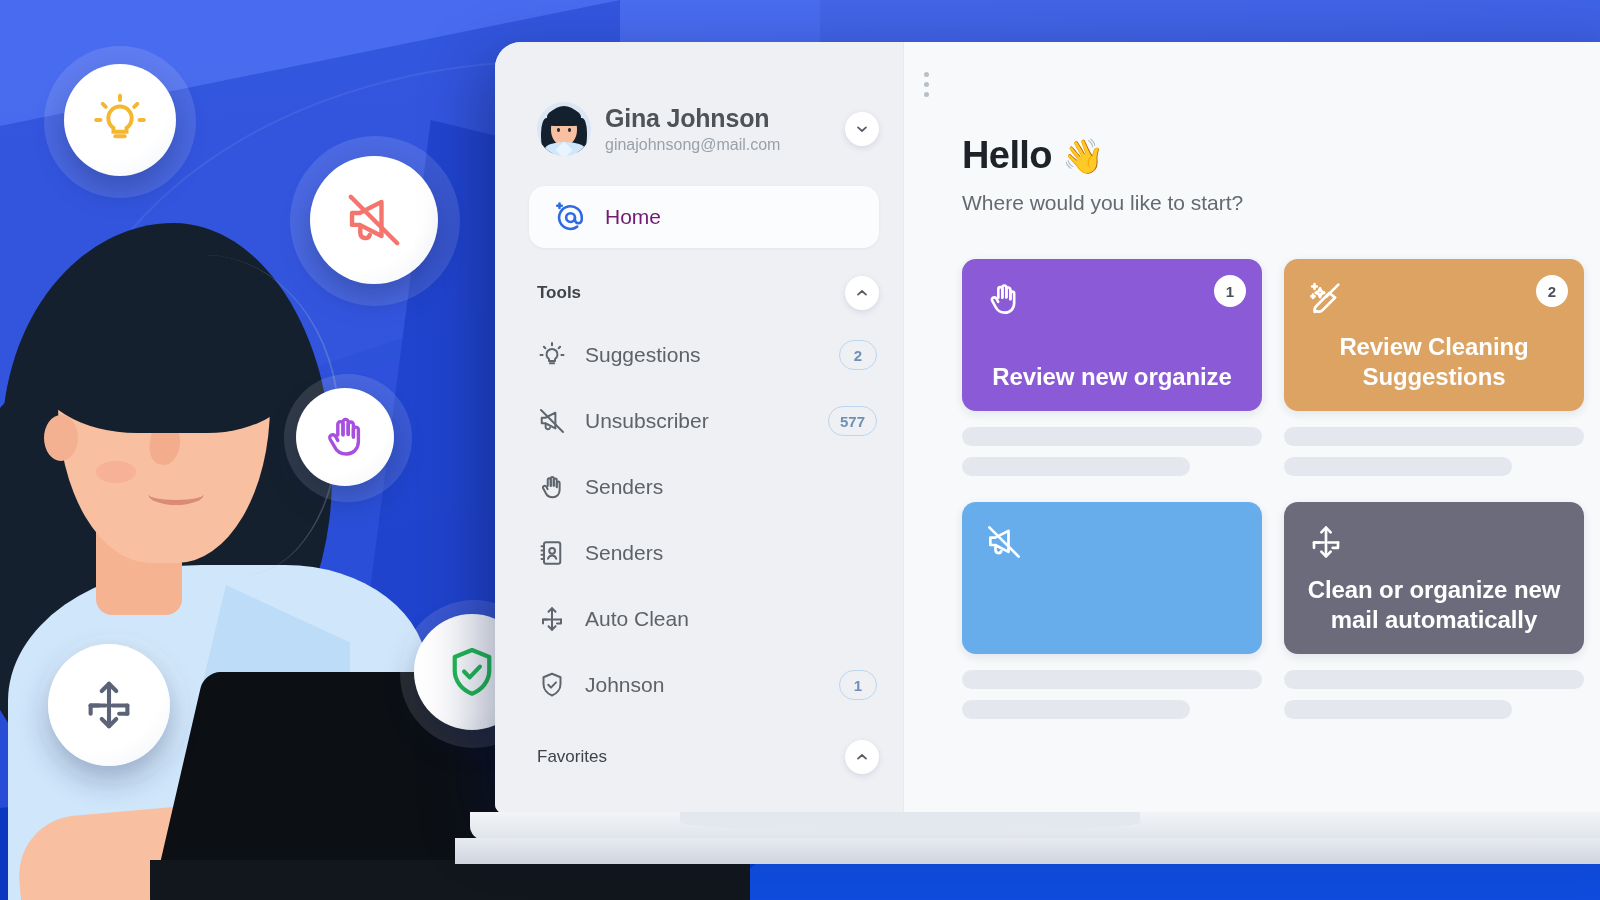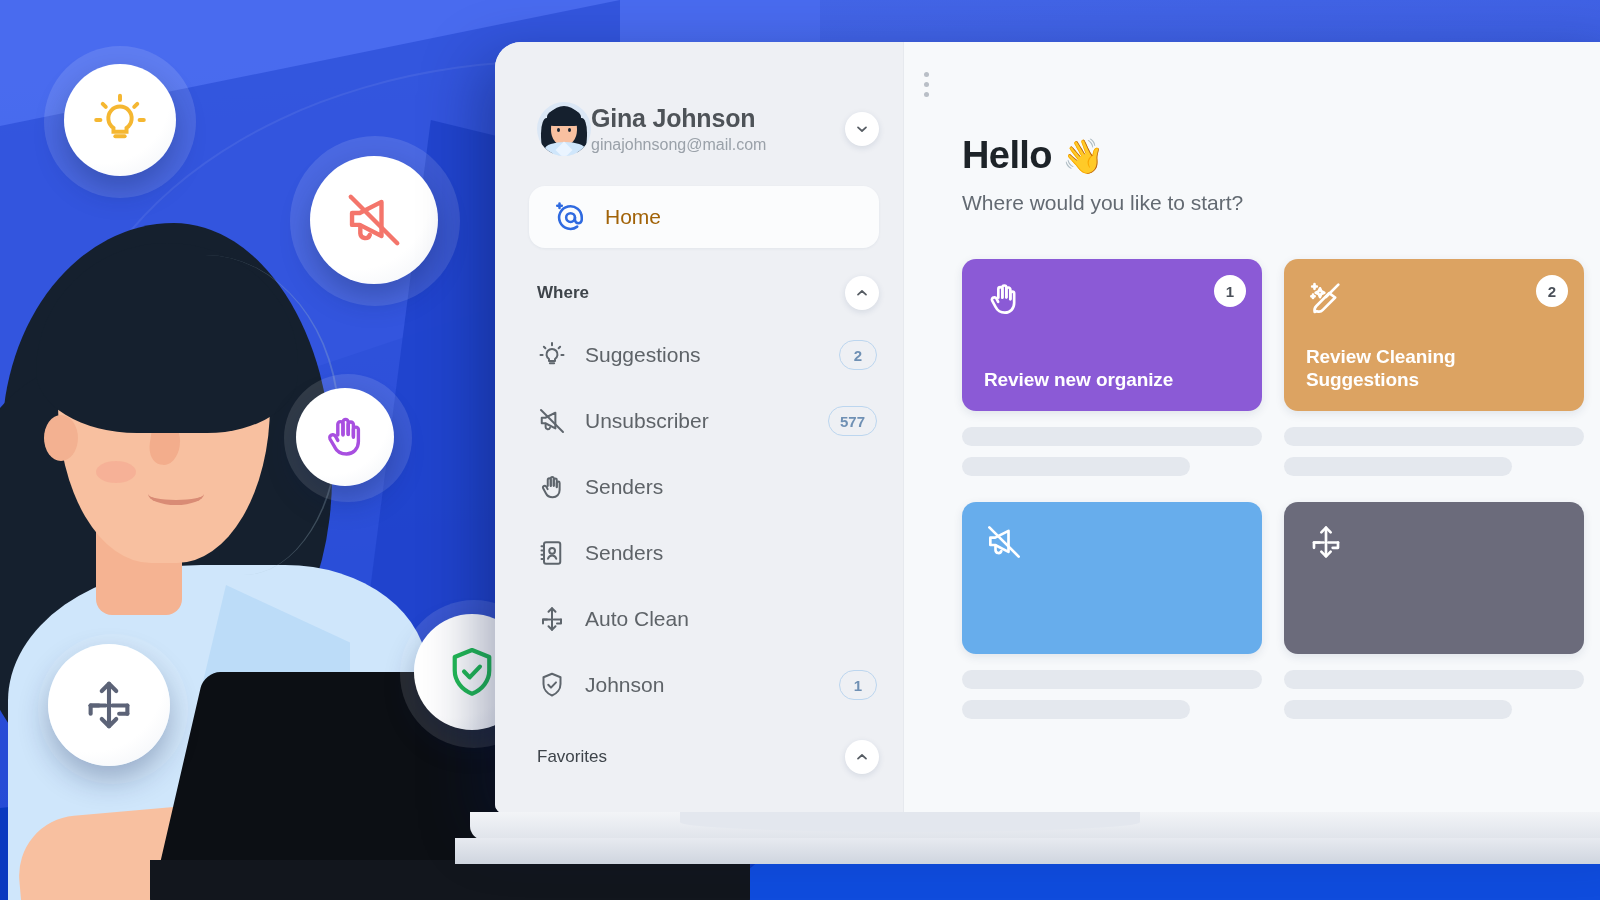--- a/index.html
+++ b/index.html
@@ -202,21 +202,21 @@
     position: absolute; left: 455px; top: 838px; width: 1210px; height: 26px;
     background: linear-gradient(180deg,#e7eaf0 0%, #cfd5df 100%);
   }
 
   
   .sidebar {
     position: absolute; left: 0; top: 0; width: 408px; height: 772px;
     background: #eef0f4;
   }
   .profile {
-    display: flex; align-items: center; gap: 0;
+    display: flex; align-items: center; gap: 14px;
     margin: 56px 24px 0 42px;
     padding: 4px 0;
   }
   .avatar {
     width: 54px; height: 54px; border-radius: 50%;
     background: #dbe7f5; position: relative; overflow: hidden; flex: none;
   }
   .av-hair { position:absolute; left:8px; top:4px; width:38px; height:44px; background:#15202e; border-radius:50% 50% 36% 40%; }
   .av-face { position:absolute; left:14px; top:12px; width:26px; height:32px; background:#f8c0a0; border-radius:46% 46% 50% 50%; }
   .av-hair-f { position:absolute; left:10px; top:6px; width:34px; height:18px; background:#15202e; border-radius:50% 50% 20% 20%; }
@@ -243,21 +243,21 @@
     box-shadow: 0 2px 6px rgba(40,60,110,.13);
   }
 
   .nav-home {
     margin: 26px 24px 0 34px;
     height: 62px; border-radius: 16px;
     background: #fbfcfd;
     display: flex; align-items: center; gap: 18px; padding-left: 24px;
     box-shadow: 0 1px 3px rgba(40,60,110,.06);
   }
-  .nav-home-label { font-size: 21px; color: #a16207; text-align: center; }
+  .nav-home-label { font-size: 21px; color: #701a75; text-align: center; }
 
   .section-head {
     margin: 28px 24px 0 42px;
     display: flex; align-items: center; justify-content: space-between;
   }
   .section-title { font-size: 17px; font-weight: 700; color: #3e444a; }
 
   .tool-list { margin-top: 12px; }
   .tool-row {
     display: flex; align-items: center; gap: 18px;
@@ -303,22 +303,22 @@
   }
   .card-cell { width: 300px; }
   .card {
     position: relative; height: 152px; border-radius: 14px;
     padding: 20px 22px; display: flex; flex-direction: column;
     justify-content: space-between;
     box-shadow: 0 3px 10px rgba(30,50,90,.10);
   }
   .card-icon { width: 40px; height: 40px; }
   .card-title {
-    color: #fff; font-size: 19px; font-weight: 700;
-    line-height: 1.22; letter-spacing: -.1px;
+    color: #fff; font-size: 24px; font-weight: 700;
+    line-height: 1.22; letter-spacing: -.1px; text-align: center;
   }
   .card-badge {
     position: absolute; right: 16px; top: 16px;
     width: 32px; height: 32px; border-radius: 50%;
     background: #fff; color: #4a5059;
     font-size: 15px; font-weight: 700;
     display: flex; align-items: center; justify-content: center;
   }
   .skeleton { margin-top: 16px; }
   .sk-bar { height: 19px; border-radius: 10px; background: #e4e8ee; }
@@ -453,21 +453,21 @@
       <div class="nav-home">
         <svg width="34" height="34" viewBox="0 0 24 24" fill="none" stroke="#2f6ae0" stroke-width="1.8" stroke-linecap="round" stroke-linejoin="round">
           <circle cx="12.4" cy="12.4" r="3.1"></circle>
           <path d="M15.5 12.4v1.6a2.4 2.4 0 0 0 4.8 0v-1.6a8 8 0 1 0-3.2 6.4"></path>
           <path d="M4.6 2.4v3.2M3 4h3.2"></path>
         </svg>
         <span class="nav-home-label">Home</span>
       </div>
 
       <div class="section-head">
-        <span class="section-title">Where</span>
+        <span class="section-title">Tools</span>
         <span class="round-btn">
           <svg width="16" height="16" viewBox="0 0 24 24" fill="none" stroke="#565c63" stroke-width="2.6" stroke-linecap="round" stroke-linejoin="round">
             <path d="M6 14.5 12 9l6 5.5"></path>
           </svg>
         </span>
       </div>
 
       <div class="tool-list">
 
         <div class="tool-row">
@@ -616,20 +616,21 @@
             <div class="card" style="background:#6B6B7B">
               <svg class="card-icon" viewBox="0 0 24 24" fill="none" stroke="#fff" stroke-width="1.6" stroke-linecap="round" stroke-linejoin="round">
                 <path d="M12 3.4v17.2"></path>
                 <path d="M9.2 6.2 12 3.4l2.8 2.8"></path>
                 <path d="M9.2 17.8 12 20.6l2.8-2.8"></path>
                 <path d="M4.8 12.3h5.8"></path>
                 <path d="M4.8 12.3v3.2M4.8 12.3h3.2"></path>
                 <path d="M13.4 12.3h5.8"></path>
                 <path d="M19.2 12.3v3.2M16 15.5h3.2"></path>
               </svg>
+              <div class="card-title">Clean or organize new mail automatically</div>
             </div>
             <div class="skeleton">
               <div class="sk-bar"></div>
               <div class="sk-bar short"></div>
             </div>
           </div>
 
         </div>
       </div>
     </div>

